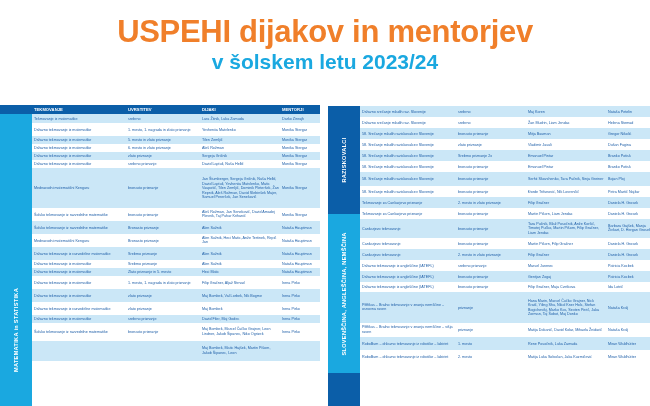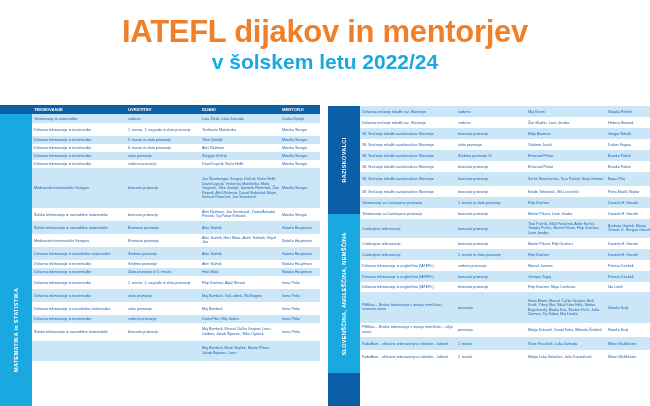--- a/index.html
+++ b/index.html
@@ -40,22 +40,22 @@
   .left .c3 { left: 170px; width: 78px; }
   .left .c4 { left: 250px; width: 40px; }
   .right .c1 { left: 2px; width: 92px; }
   .right .c2 { left: 98px; width: 66px; }
   .right .c3 { left: 168px; width: 76px; }
   .right .c4 { left: 248px; width: 44px; }
 </style>
 </head>
 <body>
 
-<div class="title">IATEFL dijakov in mentorjev</div>
-<div class="subtitle">v šolskem letu 2022/24</div>
+<div class="title">USPEHI dijakov in mentorjev</div>
+<div class="subtitle">v šolskem letu 2023/24</div>
 
 <div class="panel left">
   <div class="hdr">
     <span style="left:34px">TEKMOVANJE</span>
     <span style="left:128px">UVRSTITEV</span>
     <span style="left:202px">DIJAKI</span>
     <span style="left:282px">MENTORJI</span>
   </div>
   <div class="side" style="top:9px;height:292px;background:#1aa8e0;">
     <div class="vtxt" style="margin-top:140px">MATEMATIKA in STATISTIKA</div>

